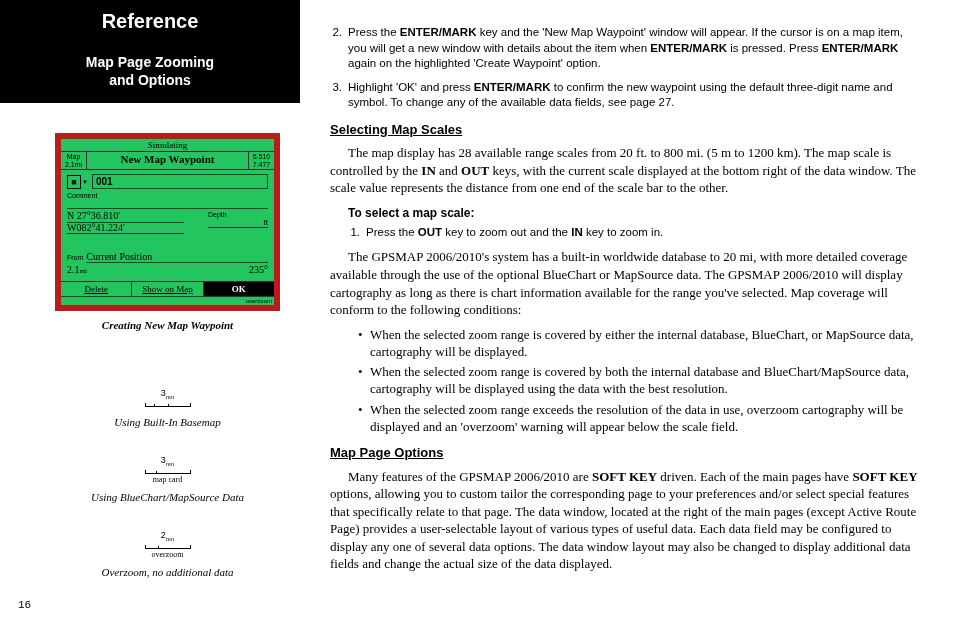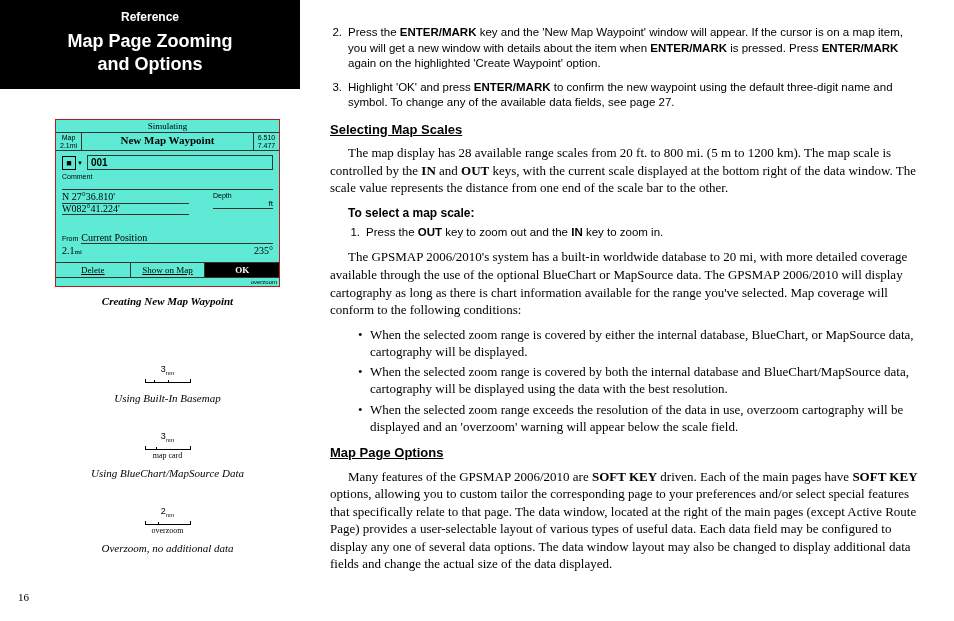--- a/index.html
+++ b/index.html
@@ -31,27 +31,27 @@
   .black-header {
     background: #000;
     color: #fff;
     font-family: Arial, Helvetica, sans-serif;
     font-weight: bold;
     text-align: center;
     padding: 10px 20px 14px 20px;
     margin-left: 0;
     width: 300px;
   }
-  .black-header .title { font-size: 12px; margin-bottom: 6px; }
-  .black-header .subtitle { font-size: 18px; line-height: 1.25; }
+  .black-header .title { font-size: 20px; margin-bottom: 21px; }
+  .black-header .subtitle { font-size: 14px; line-height: 1.25; }
   .figure-box {
-    border: 1px solid #b91c1c;
+    border: 6px solid #b91c1c;
     width: 225px;
     margin: 30px 0 8px 55px;
-    background: #5eead4;
+    background: #22c55e;
     font-family: Arial, Helvetica, sans-serif;
     font-size: 8px;
   }
   .fig-topbar {
     text-align: center;
     font-family: 'Times New Roman', serif;
     border-bottom: 1px solid #333;
     padding: 1px 0;
     font-size: 9px;
   }
@@ -135,22 +135,22 @@
     line-height: 1;
   }
   .ms-scale-text { font-size: 9px; position:relative;}
   .ms-scale-small { font-size: 6px; vertical-align: sub;}
   .ms-sublabel { font-family: 'Times New Roman', serif; font-size:8px; margin-top:0px;}
   .ms-caption { font-style: italic; font-size: 11px; margin-top: 5px; }
 
   .page-num {
     position: absolute;
     left: 18px;
-    bottom: 18px;
-    font-family: Liberation Serif, serif;
+    bottom: 10px;
+    font-family: Liberation Mono, monospace;
     font-size: 11px;
   }
 
   
   ol.numbered { list-style: none; margin: 0 0 10px 0; }
   ol.numbered > li { display: flex; margin-bottom: 8px; font-family: Arial, Helvetica, sans-serif; font-size: 11.5px; line-height:1.35; }
   ol.numbered > li .num { width: 18px; flex-shrink: 0; text-align:right; padding-right:6px;}
   ol.numbered > li .txt { flex:1; }
   .sans-b { font-weight: bold; }
   .section-title {

